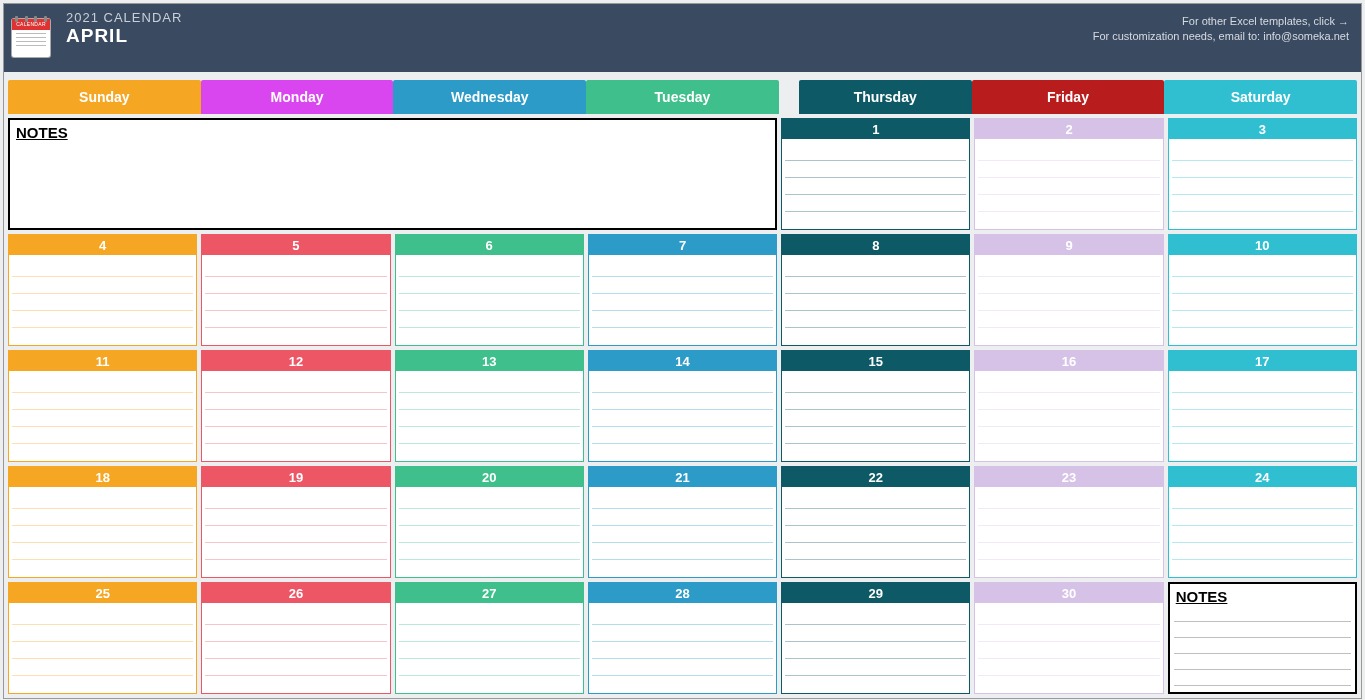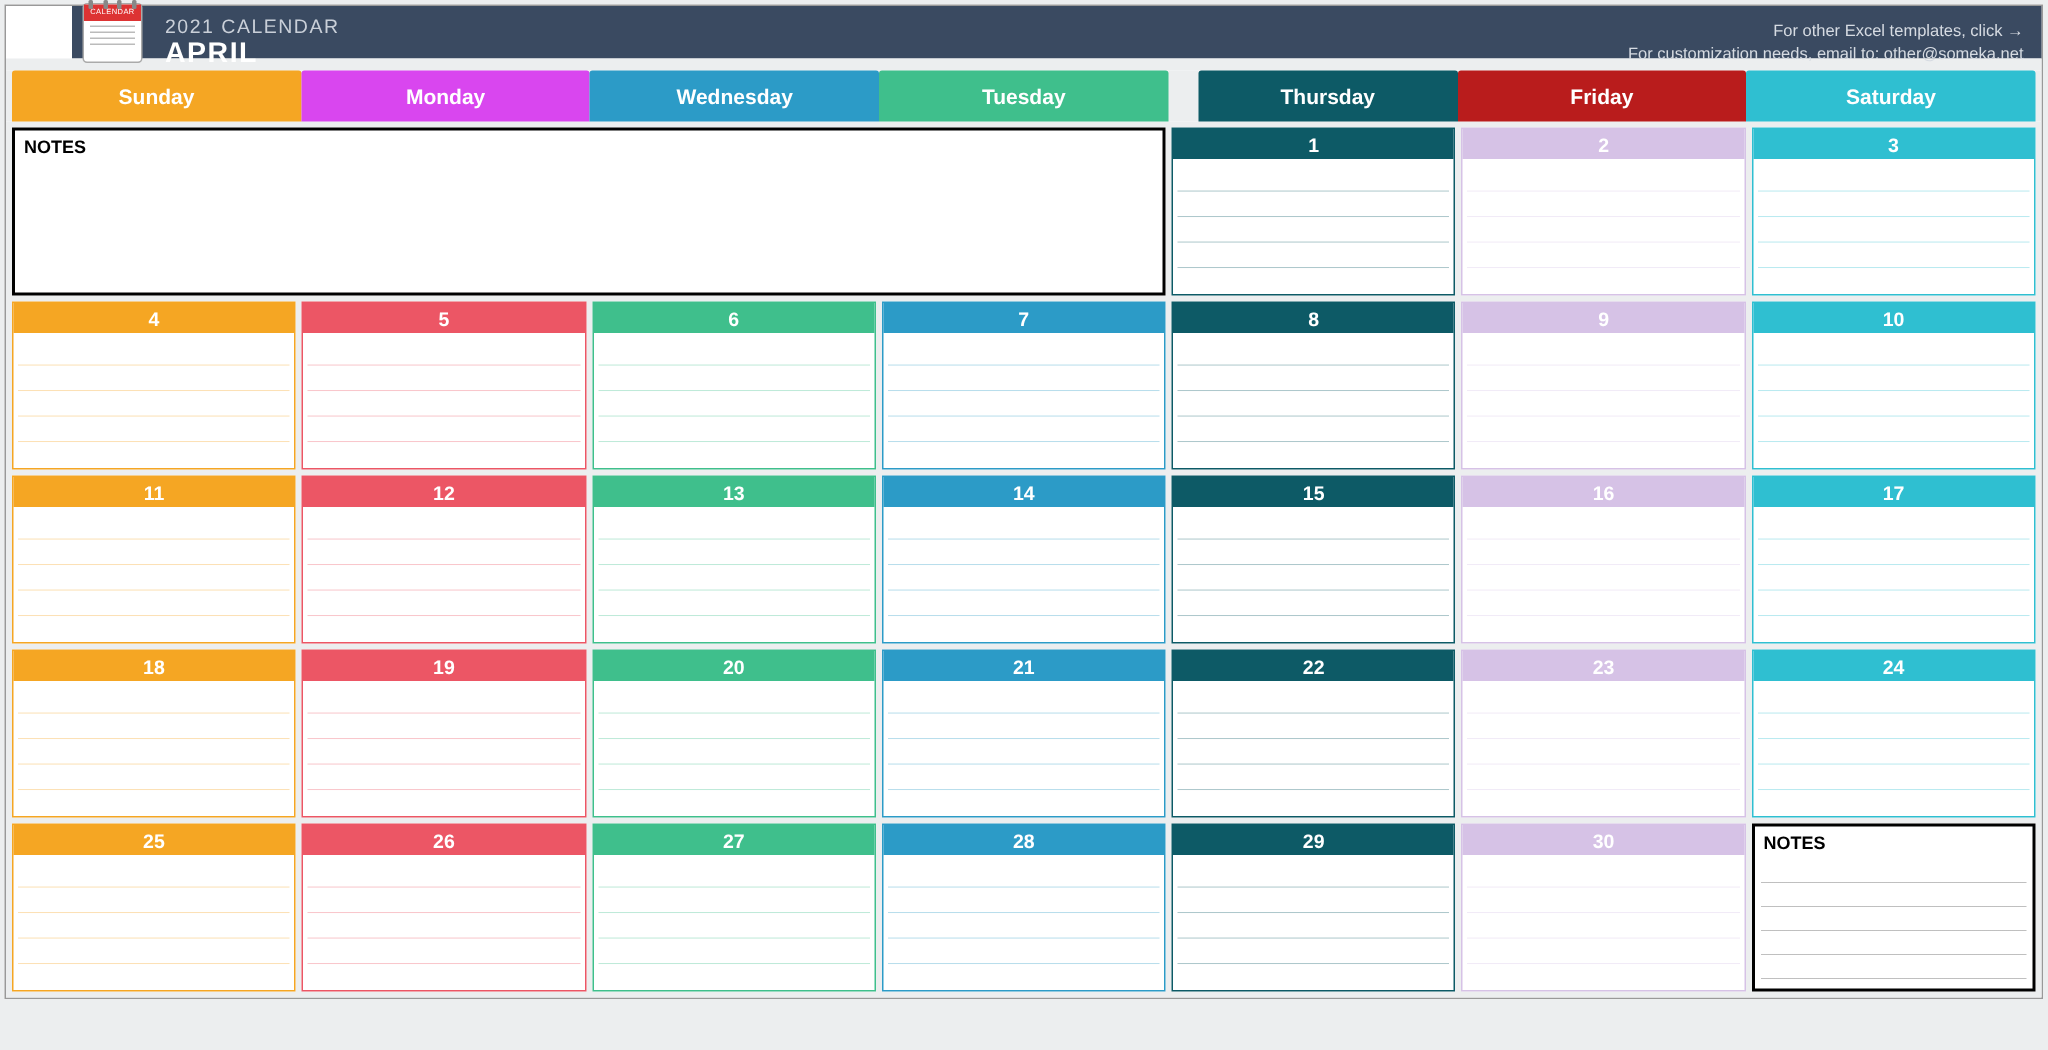--- a/index.html
+++ b/index.html
@@ -16,22 +16,21 @@
     margin: 3px;
     background: #fff;
   }
 
   
   .header {
     display: flex;
     align-items: stretch;
     background: #3a4a61;
     color: #fff;
-    height: 35px;
-    margin-left: 44px;
+    height: 68px;
   }
   .header .icon-cell {
     width: 54px;
     display: flex;
     align-items: center;
     justify-content: center;
   }
   .cal-icon {
     width: 38px;
     height: 38px;
@@ -138,21 +137,21 @@
   }
   
   .notes-big {
     grid-column: span 4;
     height:112px;
     border: 2px solid #000;
     background:#fff;
     position:relative;
   }
   .notes-big .lbl, .notes-small .lbl{
-    font-weight:bold; font-size:12px; padding:4px 6px;
+    font-weight:bold; font-size:15px; text-decoration: underline; padding:4px 6px;
   }
   .notes-big .lines::before{
     background-image: repeating-linear-gradient(to bottom, transparent 0, transparent 15px, #000 15px, #000 16px);
     opacity:0.25;
   }
   .notes-big .lines{ position:absolute; top:22px; left:4px; right:4px; bottom:4px;}
 
   .notes-small {
     height:112px; border:2px solid #000; background:#fff; position:relative;
   }
@@ -185,21 +184,21 @@
           </div>
       </div>
     </div>
     <div class="title-block">
       <div class="title-small">2021 CALENDAR</div>
       <div class="title-big">APRIL</div>
     </div>
     <div class="spacer"></div>
     <div class="links">
       <div>For other Excel templates, click →</div>
-      <div>For customization needs, email to: other@someka.net</div>
+      <div>For customization needs, email to: info@someka.net</div>
     </div>
   </div>
 
   <div class="sep"></div>
 
   <div class="days-row" id="days-row">
       <div class="day-head" style="background: rgb(245, 166, 35);">Sunday</div>
       <div class="day-head" style="background: #d946ef;">Monday</div>
       <div class="day-head" style="background: rgb(44, 155, 199);">Wednesday</div>
       <div class="day-head" style="background: rgb(63, 191, 140);">Tuesday</div>

